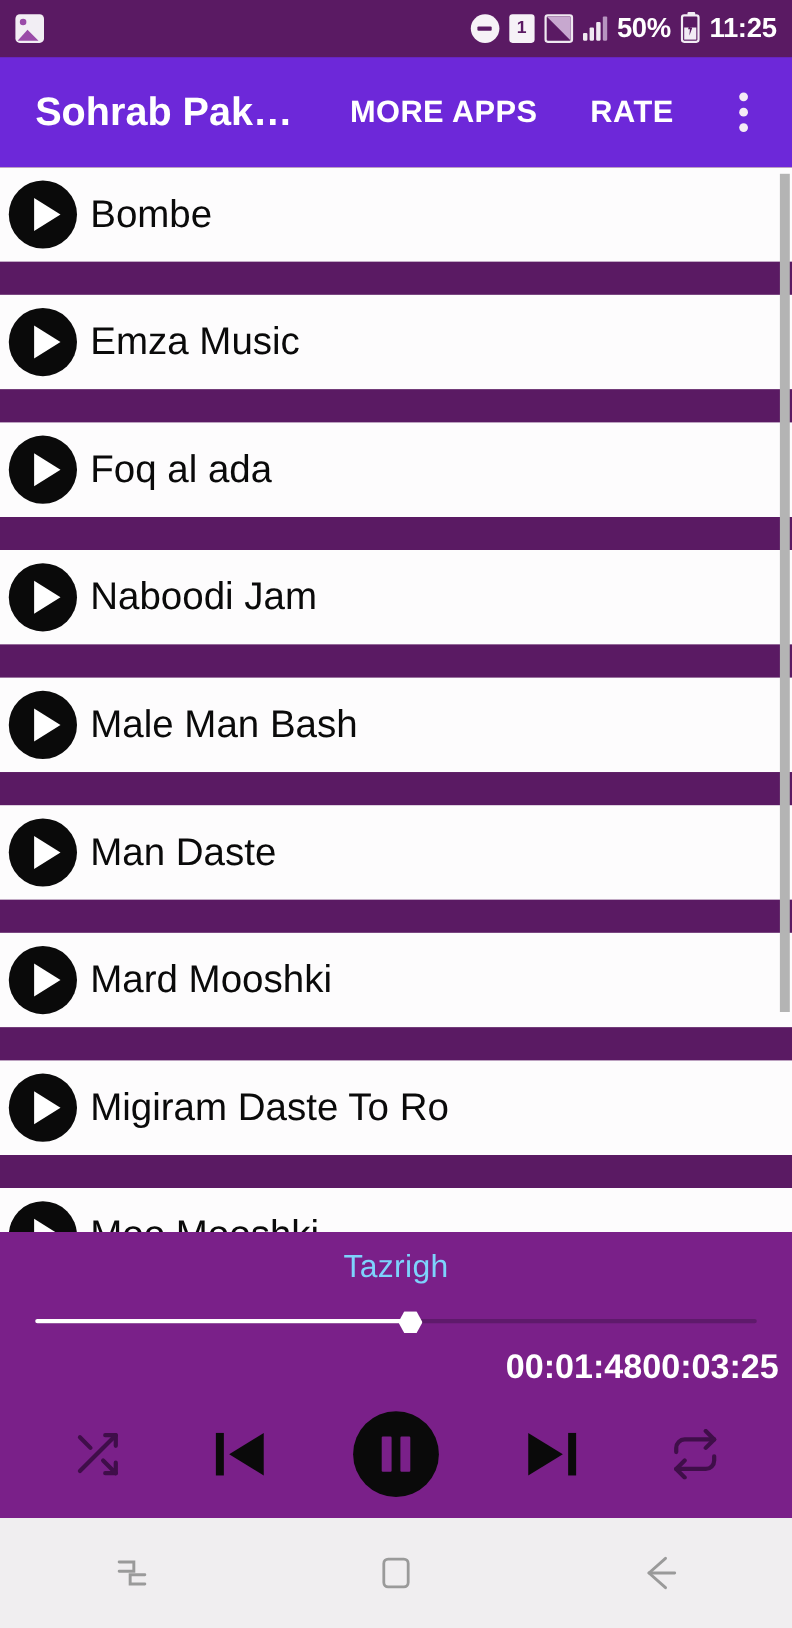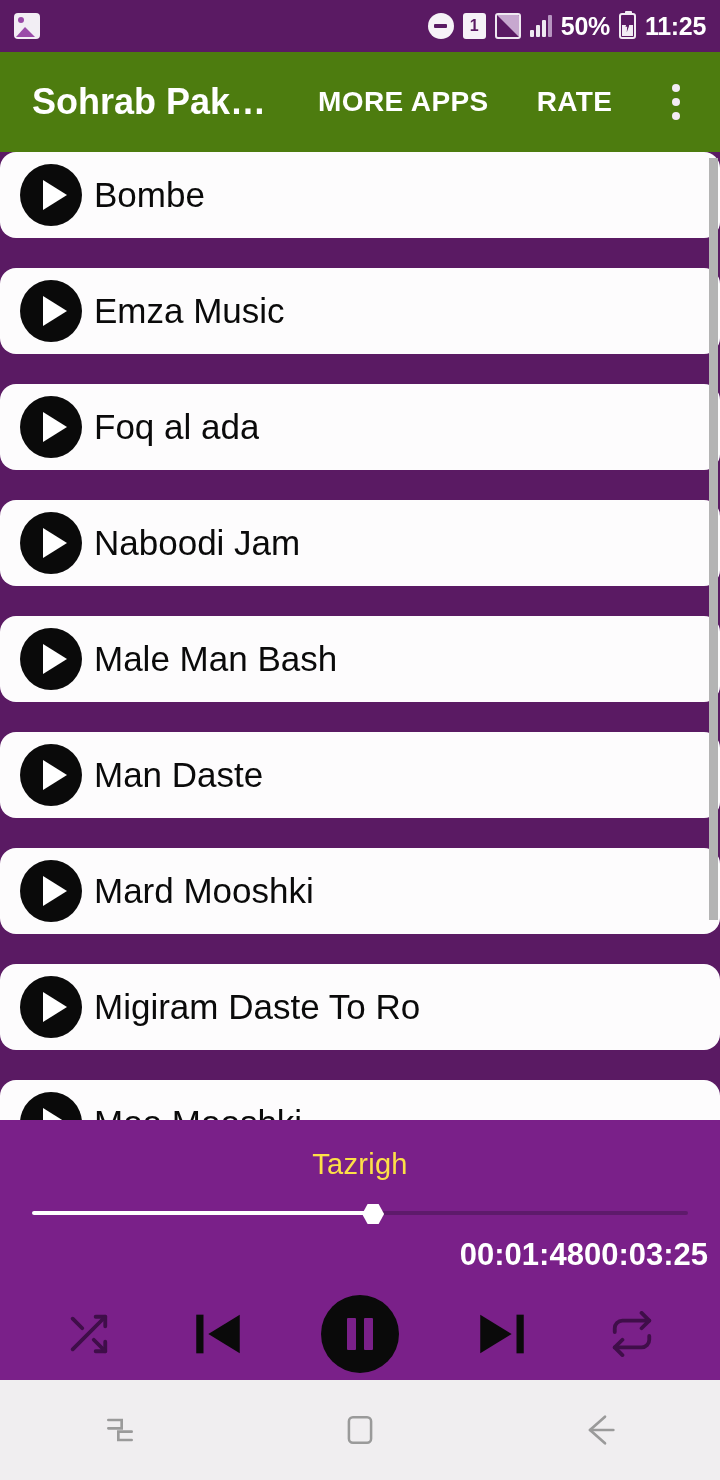--- a/index.html
+++ b/index.html
@@ -81,21 +81,21 @@
   }
   .batt b {
     position:absolute; left:50%; top:50%; transform:translate(-50%,-50%);
     width:5px; height:13px; background:#5a1a63;
     clip-path:polygon(60% 0, 10% 55%, 45% 55%, 35% 100%, 90% 42%, 52% 42%);
   }
 
   
   #app-bar {
     position:absolute; left:0; top:52px; width:720px; height:100px;
-    background:#4d7c0f;
+    background:#6d28d9;
     display:flex; align-items:center;
   }
   #app-title {
     color:#ffffff; font-size:36px; font-weight:bold;
     margin-left:32px; white-space:nowrap;
   }
   .bar-action {
     color:#ffffff; font-size:28px; font-weight:bold; letter-spacing:.4px;
     white-space:nowrap;
   }
@@ -109,22 +109,21 @@
   #overflow-btn span { width:8px; height:8px; border-radius:50%; background:#f3ebf5; display:block; }
 
   
   #song-list {
     position:absolute; left:0; top:152px; width:720px; height:968px;
     background:#5a1a63; overflow:hidden;
   }
   .song-row {
     height:86px; background:#fdfcfd;
     display:flex; align-items:center;
-    padding-left:20px;
-    border-radius:16px;
+    padding-left:8px;
   }
   .row-gap { height:30px; background:#5a1a63; }
   .play-ico {
     flex:0 0 auto;
     width:62px; height:62px; border-radius:50%; background:#0a0a0a;
     display:flex; align-items:center; justify-content:center;
   }
   .play-ico i {
     display:block; width:0; height:0; margin-left:7px;
     border-top:15px solid transparent;
@@ -140,22 +139,22 @@
     width:9px; height:762px;
     background:#b4b4b4; border-radius:0;
   }
 
   
   #player {
     position:absolute; left:0; top:1120px; width:720px; height:260px;
     background:#7a2089;
   }
   #now-playing {
-    text-align:center; color:#fde047; font-size:29px;
-    padding-top:28px; letter-spacing:.3px;
+    text-align:center; color:#7dd3fc; font-size:29px;
+    padding-top:16px; letter-spacing:.3px;
   }
   #seek-wrap {
     position:relative; margin:22px 32px 0 32px; height:20px;
   }
   #seek-track {
     position:absolute; left:0; right:0; top:8px; height:4px;
     background:#5e1a6b; border-radius:2px;
   }
   #seek-progress {
     position:absolute; left:0; top:8px; height:4px;

